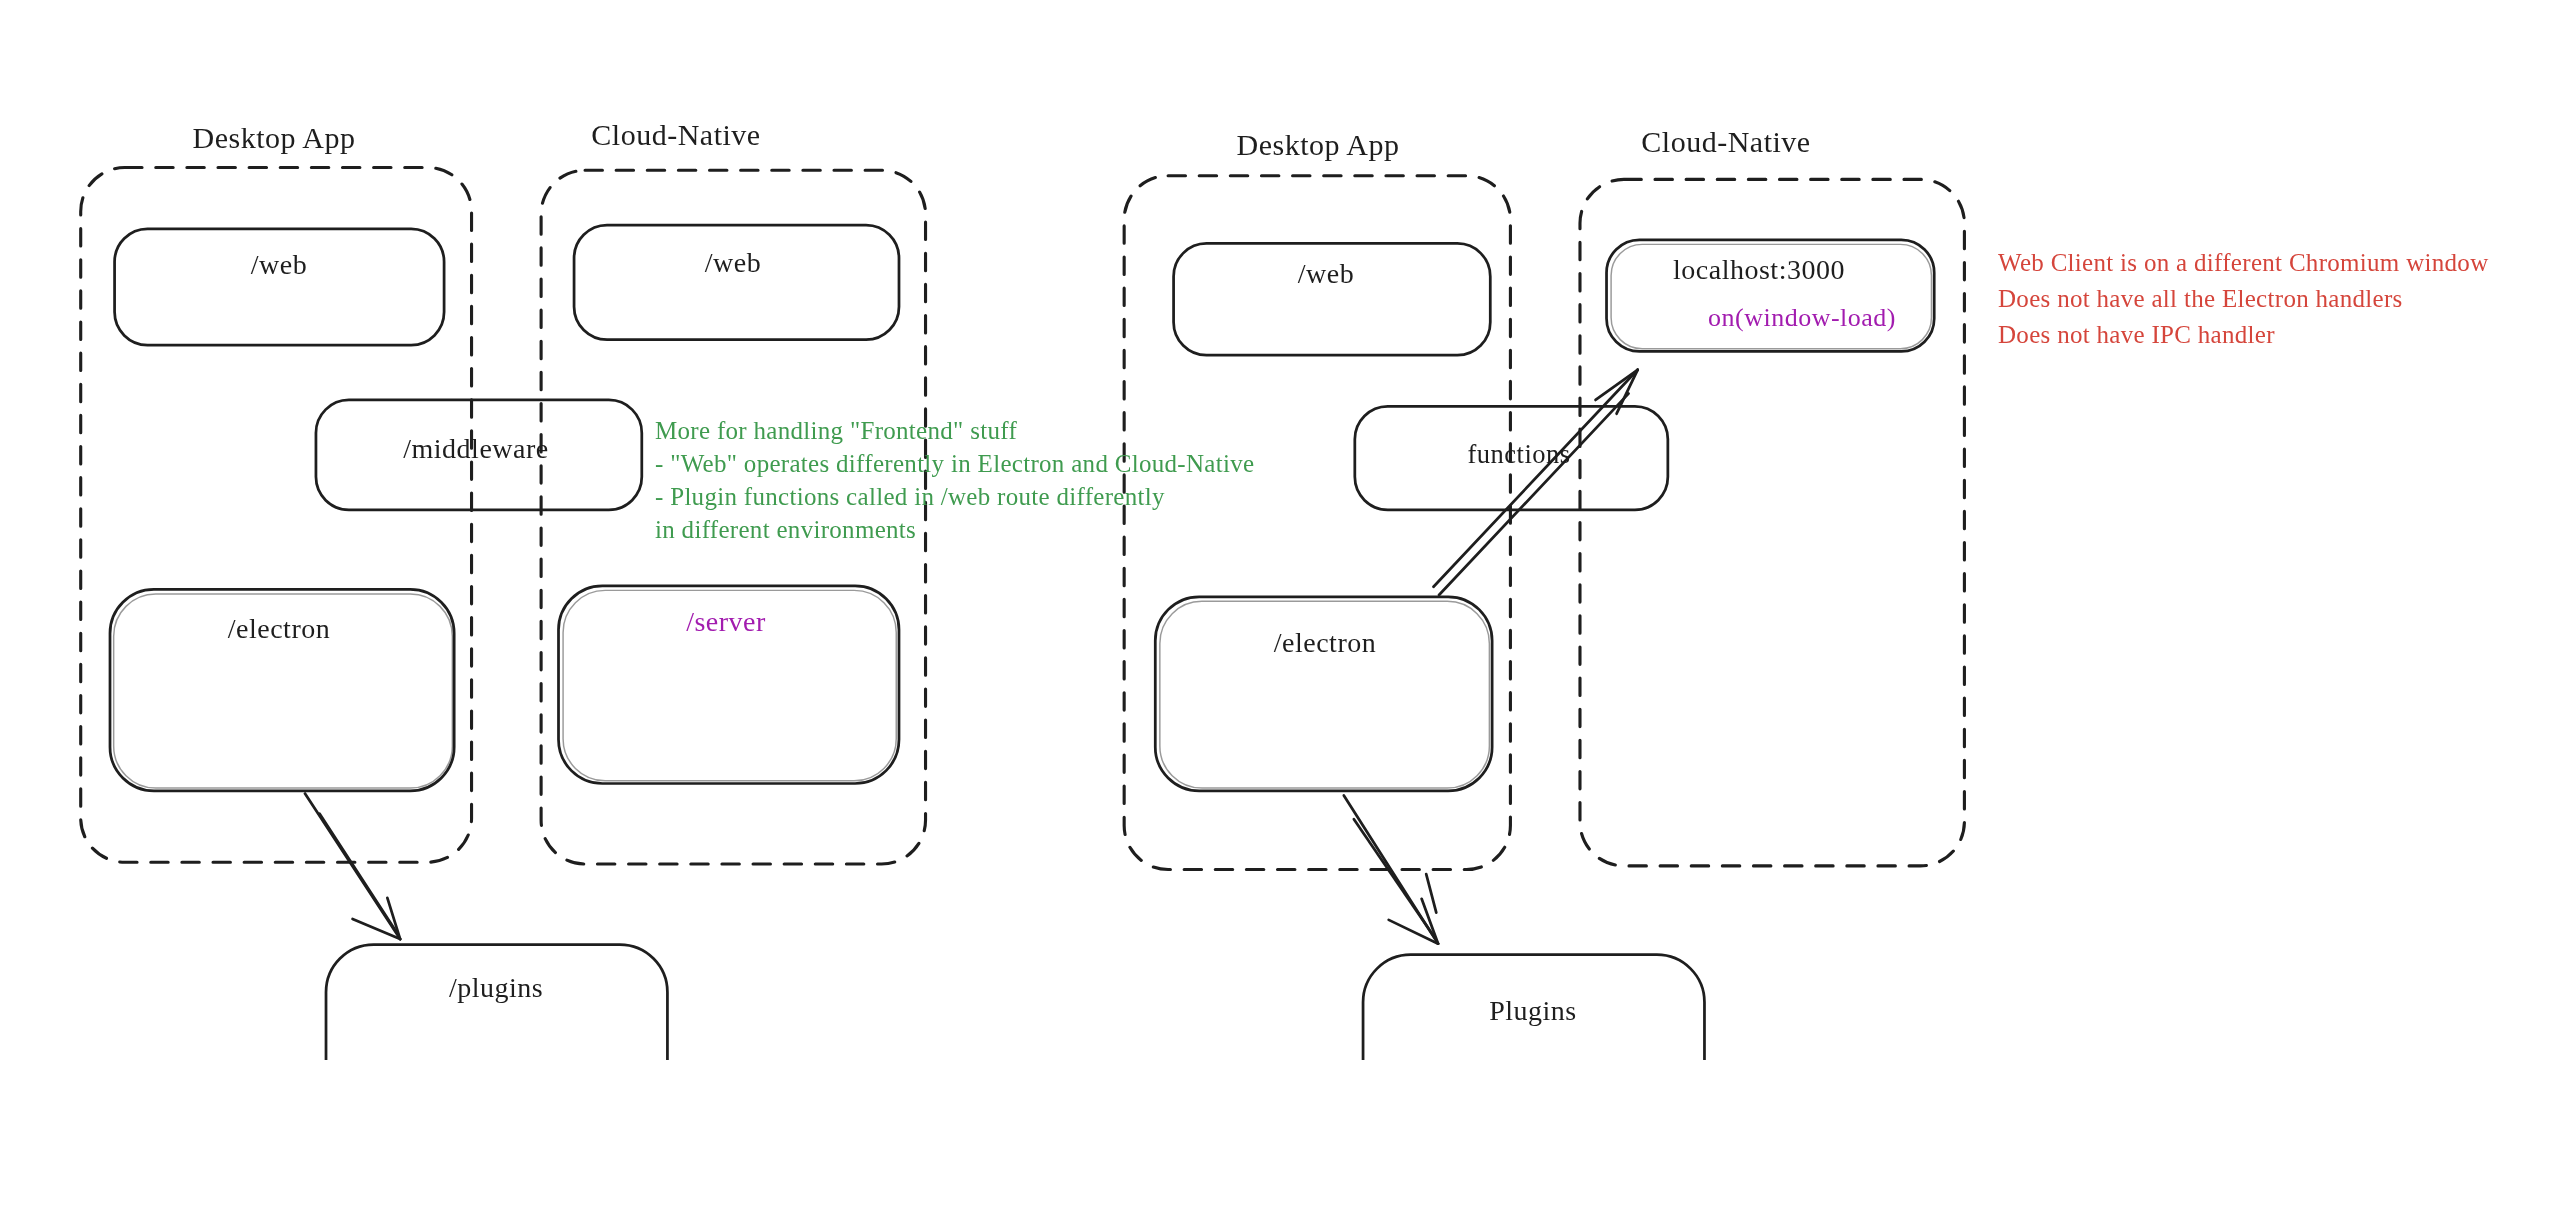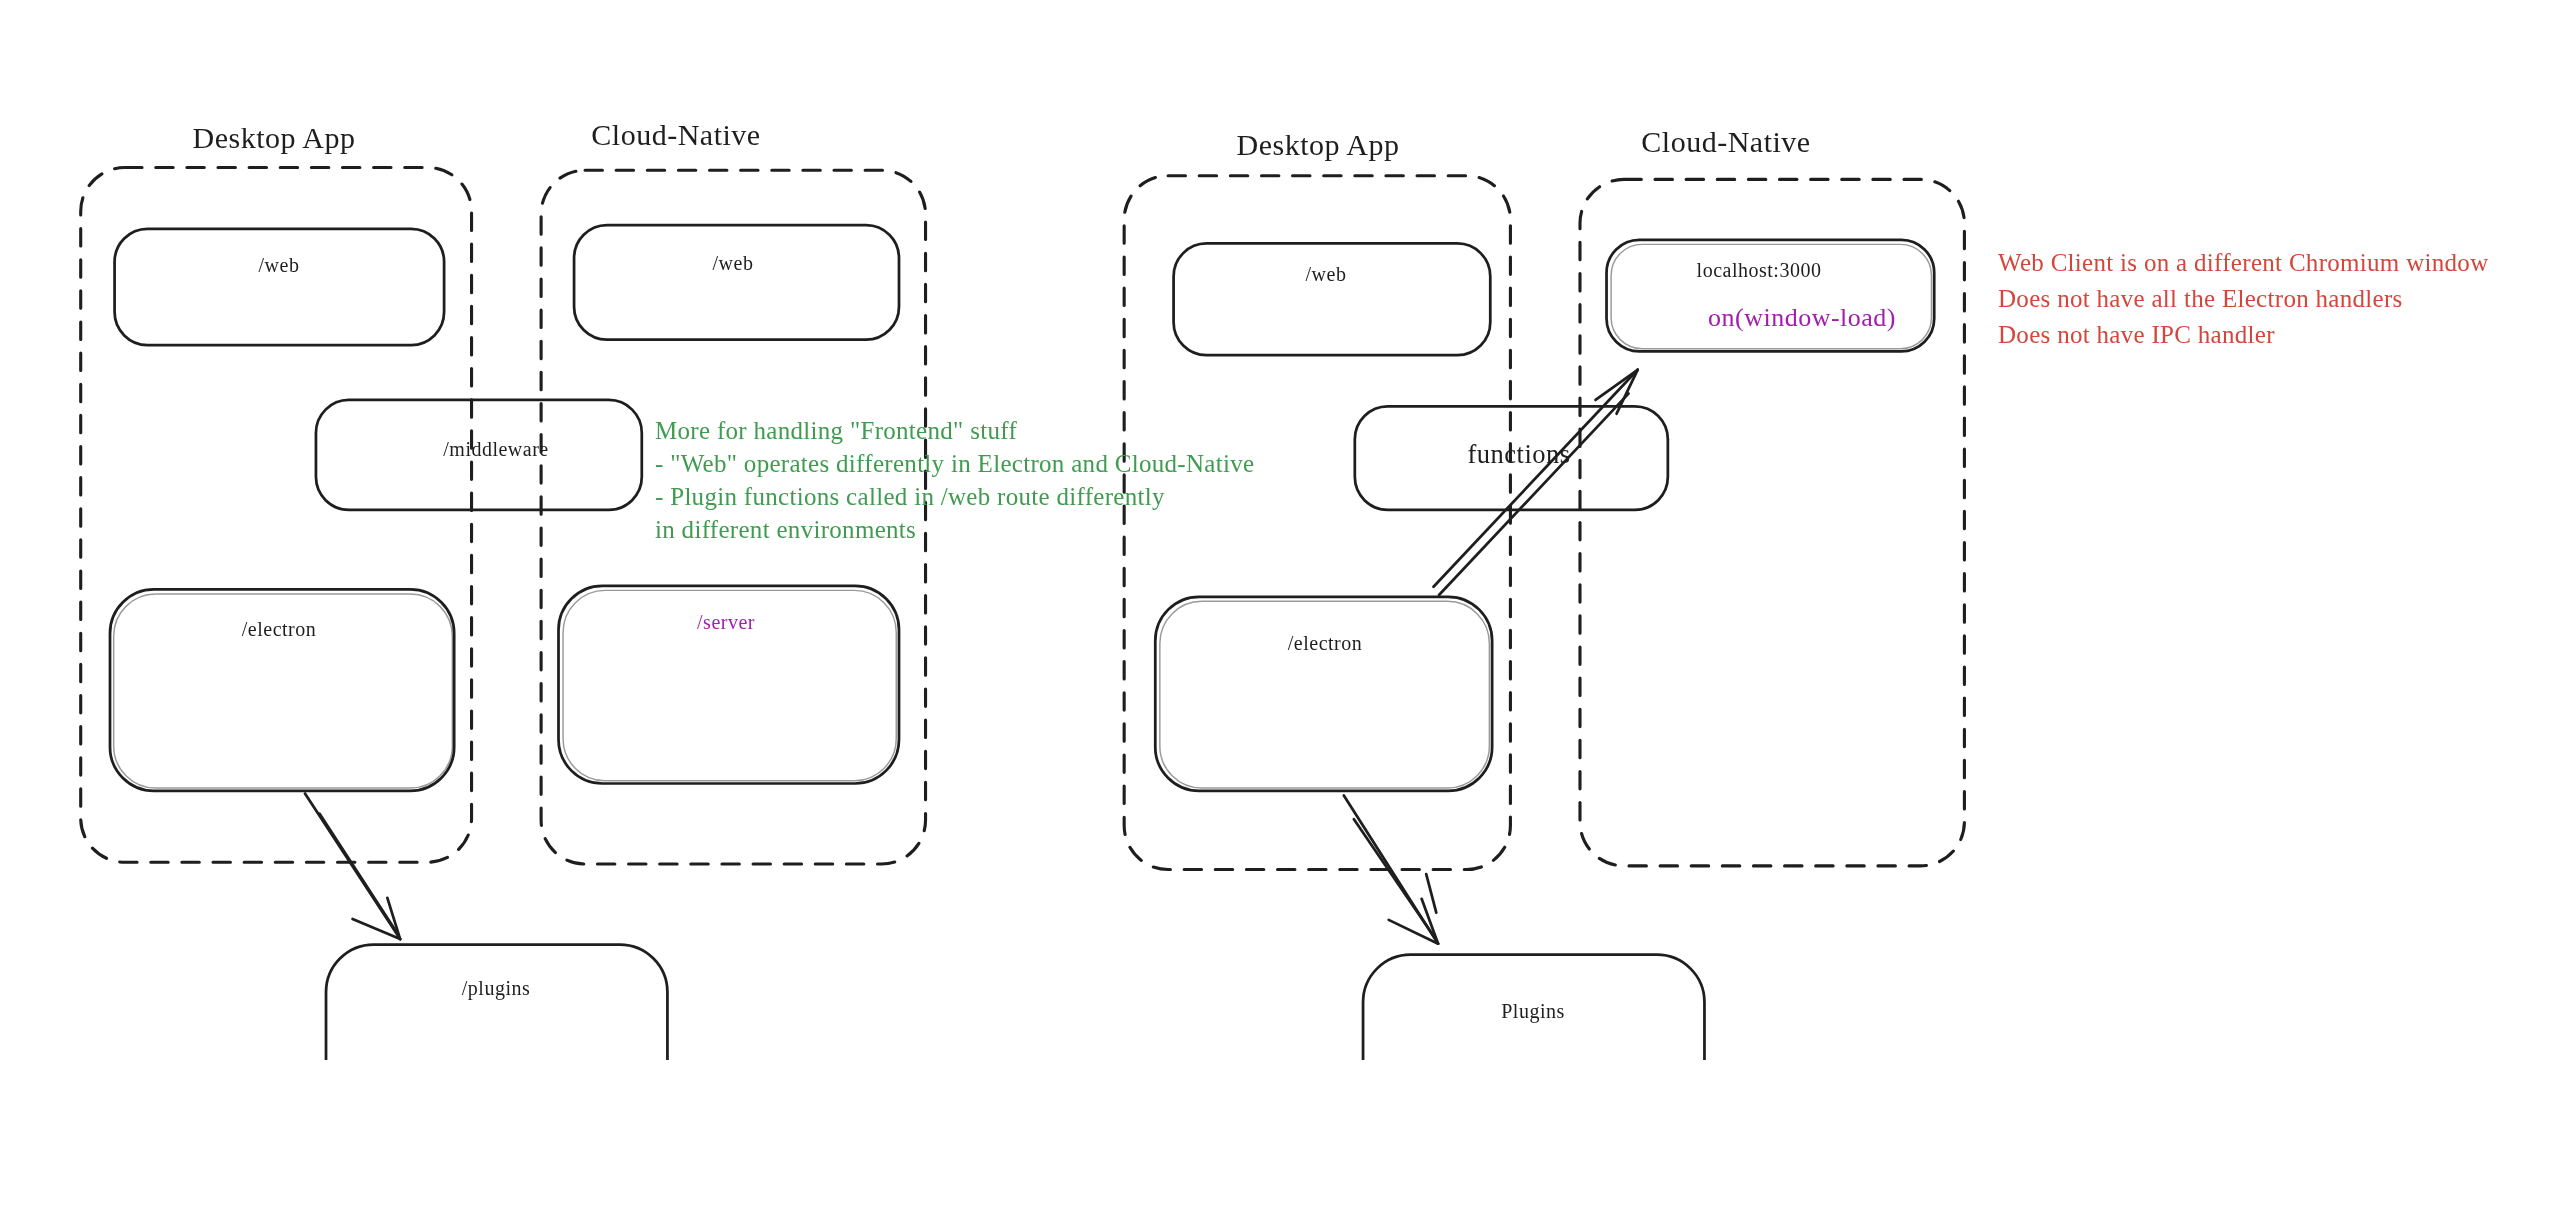--- a/index.html
+++ b/index.html
@@ -25,21 +25,21 @@
 
   
   .lbl {
     position: absolute;
     transform: translate(-50%, -50%);
     white-space: nowrap;
     letter-spacing: 0.5px;
     line-height: 1;
   }
   .title    { font-size: 30px; }
-  .boxlbl   { font-size: 20px; }
+  .boxlbl   { font-size: 28px; }
   .boxlbl-s { font-size: 26.5px; }
   .red      { color: #a21caf; }
   .note {
     position: absolute;
     white-space: nowrap;
     font-size: 25px;
     letter-spacing: 0.3px;
   }
   .note.green { color: #3f9b4f; line-height: 33px; }
   .note.rednote { color: #d5453b; line-height: 36px; }
@@ -90,21 +90,21 @@
     <path class="arrow" d="M1571,1031 L1517,1005"></path>
     <path class="arrow" d="M1571,1031 L1553,982"></path>
     <path class="arrow" d="M1558,955 L1569,997"></path>
   </svg>
 
   <div class="lbl title" style="left:274px; top:138px;">Desktop App</div>
   <div class="lbl title" style="left:676px; top:135px;">Cloud-Native</div>
 
   <div class="lbl boxlbl" style="left:279px; top:265px;">/web</div>
   <div class="lbl boxlbl" style="left:733px; top:263px;">/web</div>
-  <div class="lbl boxlbl" style="left:496px; top:449px;">/middleware</div>
+  <div class="lbl boxlbl" style="left:476px; top:449px;">/middleware</div>
   <div class="lbl boxlbl" style="left:279px; top:629px;">/electron</div>
   <div class="lbl boxlbl red" style="left:726px; top:622px;">/server</div>
   <div class="lbl boxlbl" style="left:496px; top:988px;">/plugins</div>
 
   <div class="lbl title" style="left:1318px; top:145px;">Desktop App</div>
   <div class="lbl title" style="left:1726px; top:142px;">Cloud-Native</div>
 
   <div class="lbl boxlbl" style="left:1326px; top:274px;">/web</div>
   <div class="lbl boxlbl" style="left:1759px; top:270px;">localhost:3000</div>
   <div class="lbl onload red" style="left:1802px; top:318px;">on(window-load)</div>

